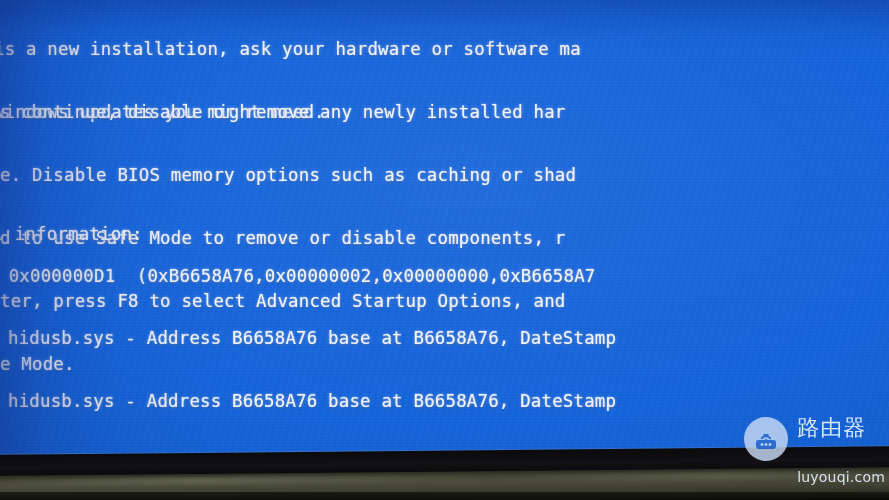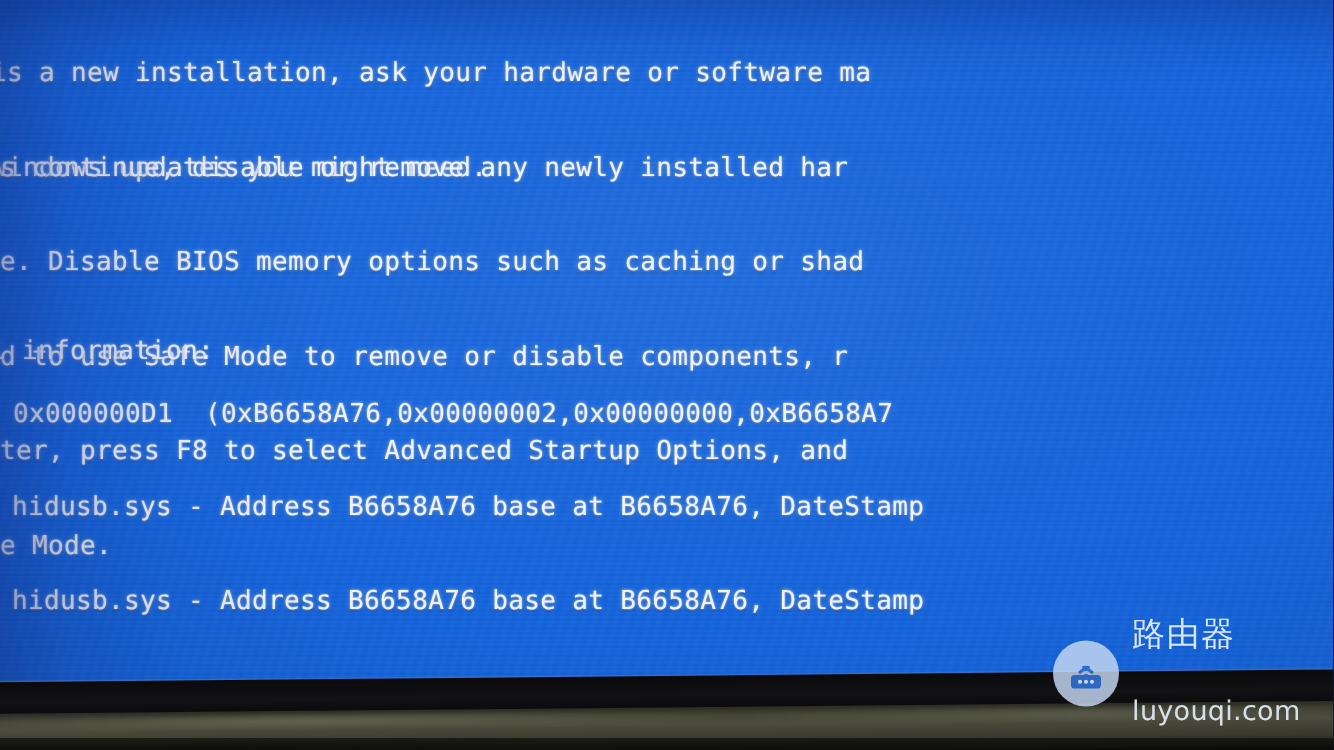--- a/index.html
+++ b/index.html
@@ -169,24 +169,24 @@
     left: 0;
     top: 492px;
     width: 889px;
     height: 12px;
     background: linear-gradient(to bottom, rgba(16,17,12,0.75), #0b0c08);
   }
 
   
   .watermark {
     position: absolute;
-    right: 22px;
+    right: 4px;
     bottom: 16px;
     display: flex;
-    align-items: center;
+    align-items: flex-start;
     gap: 9px;
     opacity: 0.93;
   }
   .wm-badge {
     width: 44px;
     height: 44px;
     border-radius: 50%;
     background: rgba(200,219,245,0.88);
     display: flex;
     align-items: center;
@@ -202,21 +202,21 @@
   }
   .wm-cn {
     font-family: "DejaVu Sans", sans-serif;
     font-size: 22px;
     color: #e8f0fb;
     letter-spacing: 1px;
     margin-bottom: 3px;
   }
   .wm-url {
     font-family: "DejaVu Sans", sans-serif;
-    font-size: 18px;
+    font-size: 14px;
     color: #e3ecf9;
     letter-spacing: 0.2px;
     margin-top: 28px;
   }
 </style>
 </head>
 <body>
 
 <div id="screenshot">
 

